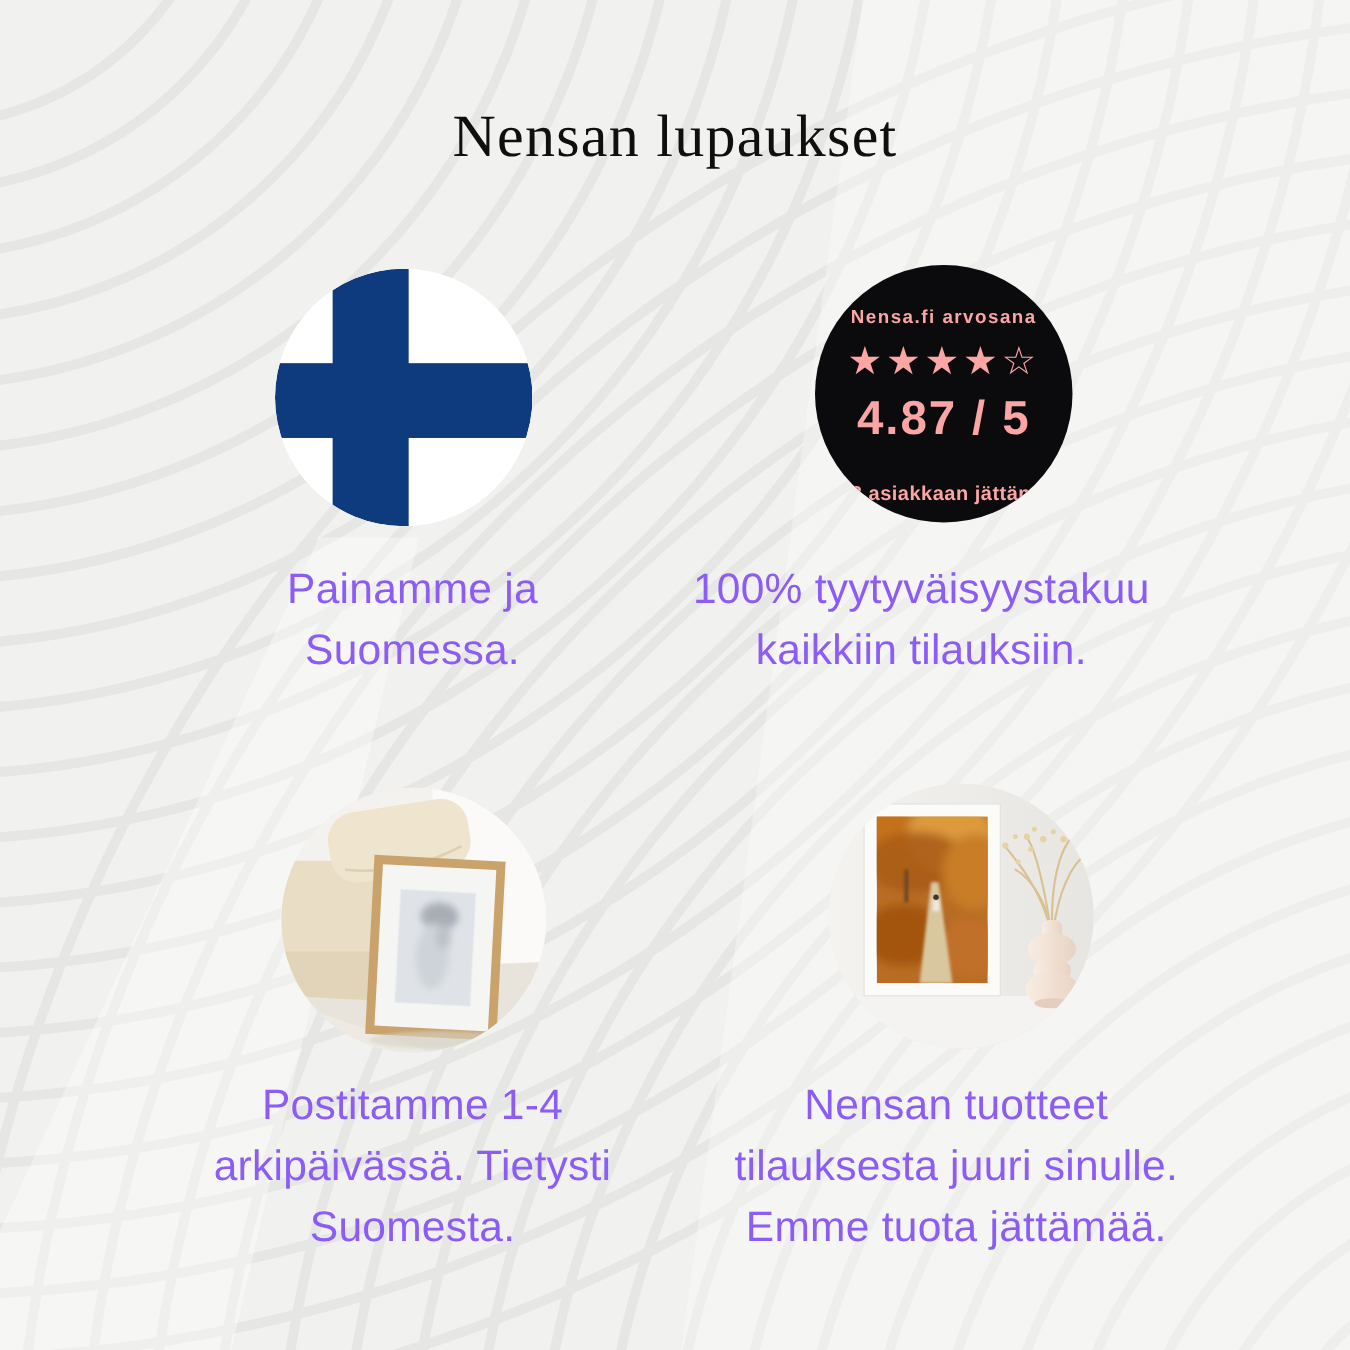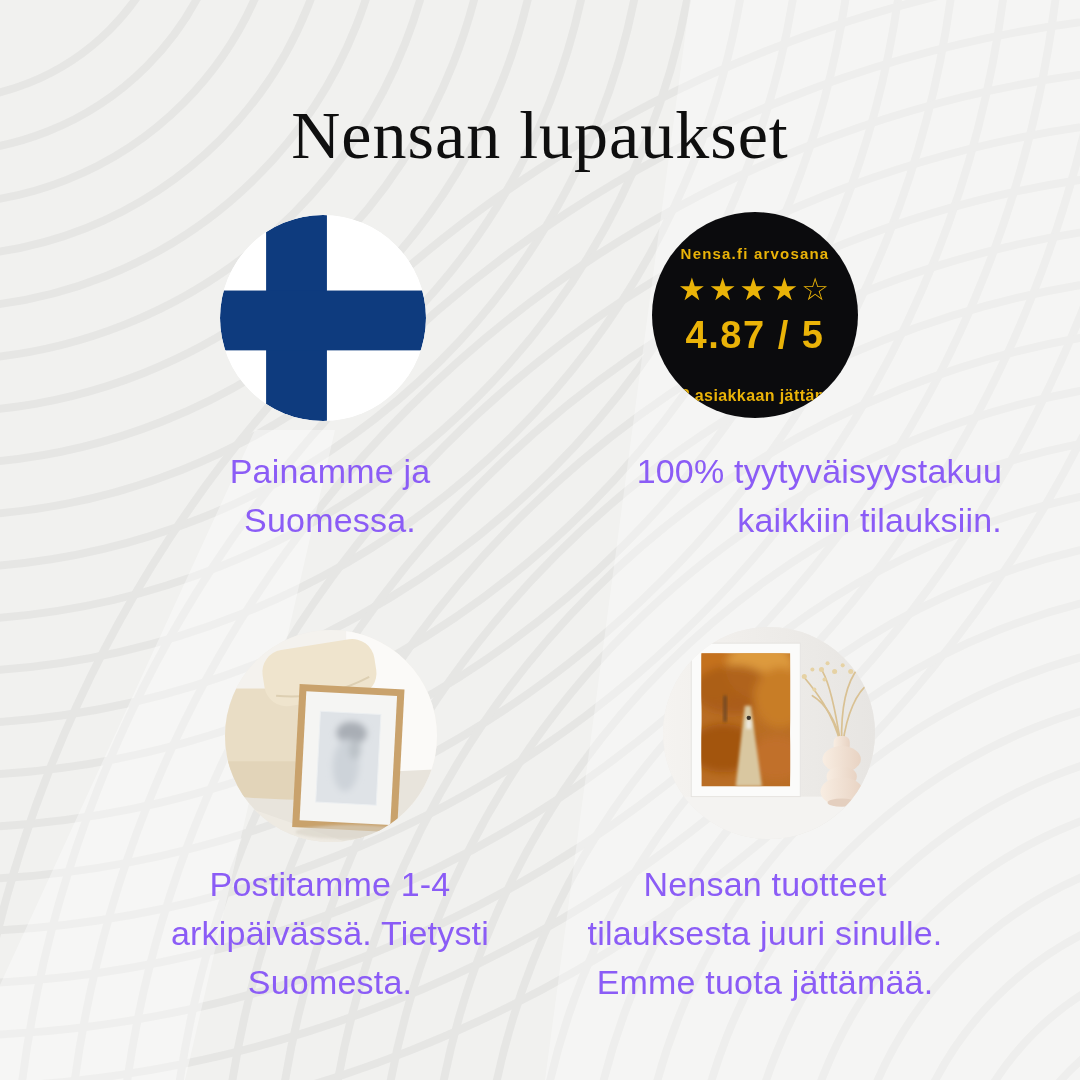--- a/index.html
+++ b/index.html
@@ -5,30 +5,30 @@
   html,body{margin:0;padding:0;background:#d9d9d9;}
   .canvas{
     position:relative;width:1080px;height:1080px;overflow:hidden;
     background:#f1f1ef;font-family:"Liberation Sans",sans-serif;
   }
   .bg-svg{position:absolute;inset:0;z-index:0;}
 
   .title{
     position:absolute;top:50px;left:0;width:1080px;text-align:center;z-index:2;
     font-family:"Liberation Serif","DejaVu Serif",serif;
-    font-size:68px;font-weight:400;color:#0f0f0f;letter-spacing:1px;
+    font-size:48px;font-weight:400;color:#0f0f0f;letter-spacing:1px;
   }
 
   .circle-media{
     position:absolute;border-radius:50%;overflow:hidden;z-index:2;
   }
   .flag-circle{left:220px;top:215px;width:206px;height:206px;background:#ffffff;}
   .badge-circle{
     left:652px;top:212px;width:206px;height:206px;background:#0b0b0d;
-    color:#eab308;display:flex;flex-direction:column;align-items:center;
+    color:#fca5a5;display:flex;flex-direction:column;align-items:center;
   }
   .photo-circle-left{left:225px;top:630px;width:212px;height:212px;background:#efece7;}
   .photo-circle-right{left:663px;top:627px;width:212px;height:212px;background:#eeece9;}
 
   .badge-label{margin-top:33px;font-size:15px;font-weight:600;letter-spacing:1.2px;}
   .badge-stars{
     margin-top:12px;font-size:31px;line-height:1;letter-spacing:3px;
     font-family:"DejaVu Sans",sans-serif;
   }
   .badge-score{margin-top:9px;font-size:38px;font-weight:700;letter-spacing:1.5px;}
@@ -36,21 +36,21 @@
     position:absolute;bottom:13px;left:50%;transform:translateX(-50%);
     white-space:nowrap;font-size:16px;font-weight:600;letter-spacing:.4px;
   }
 
   .caption{
     position:absolute;z-index:2;text-align:center;
     font-size:34px;line-height:49px;color:#8b5cf6;font-weight:400;letter-spacing:.2px;
   }
   .caption div{white-space:nowrap;}
   .cap-1{left:80px;top:447px;width:500px;}
-  .cap-2{left:502px;top:447px;width:500px;text-align:right;}
+  .cap-2{left:487px;top:447px;width:500px;}
   .cap-3{left:80px;top:860px;width:500px;}
   .cap-4{left:515px;top:860px;width:500px;}
 </style>
 </head>
 <body>
 
 <div class="canvas">
 
   <svg class="bg-svg" width="1080" height="1080" viewBox="0 0 1080 1080">
     <g id="bg-arcs" fill="none" stroke="#e3e3e1" stroke-width="8" opacity="0.75">

